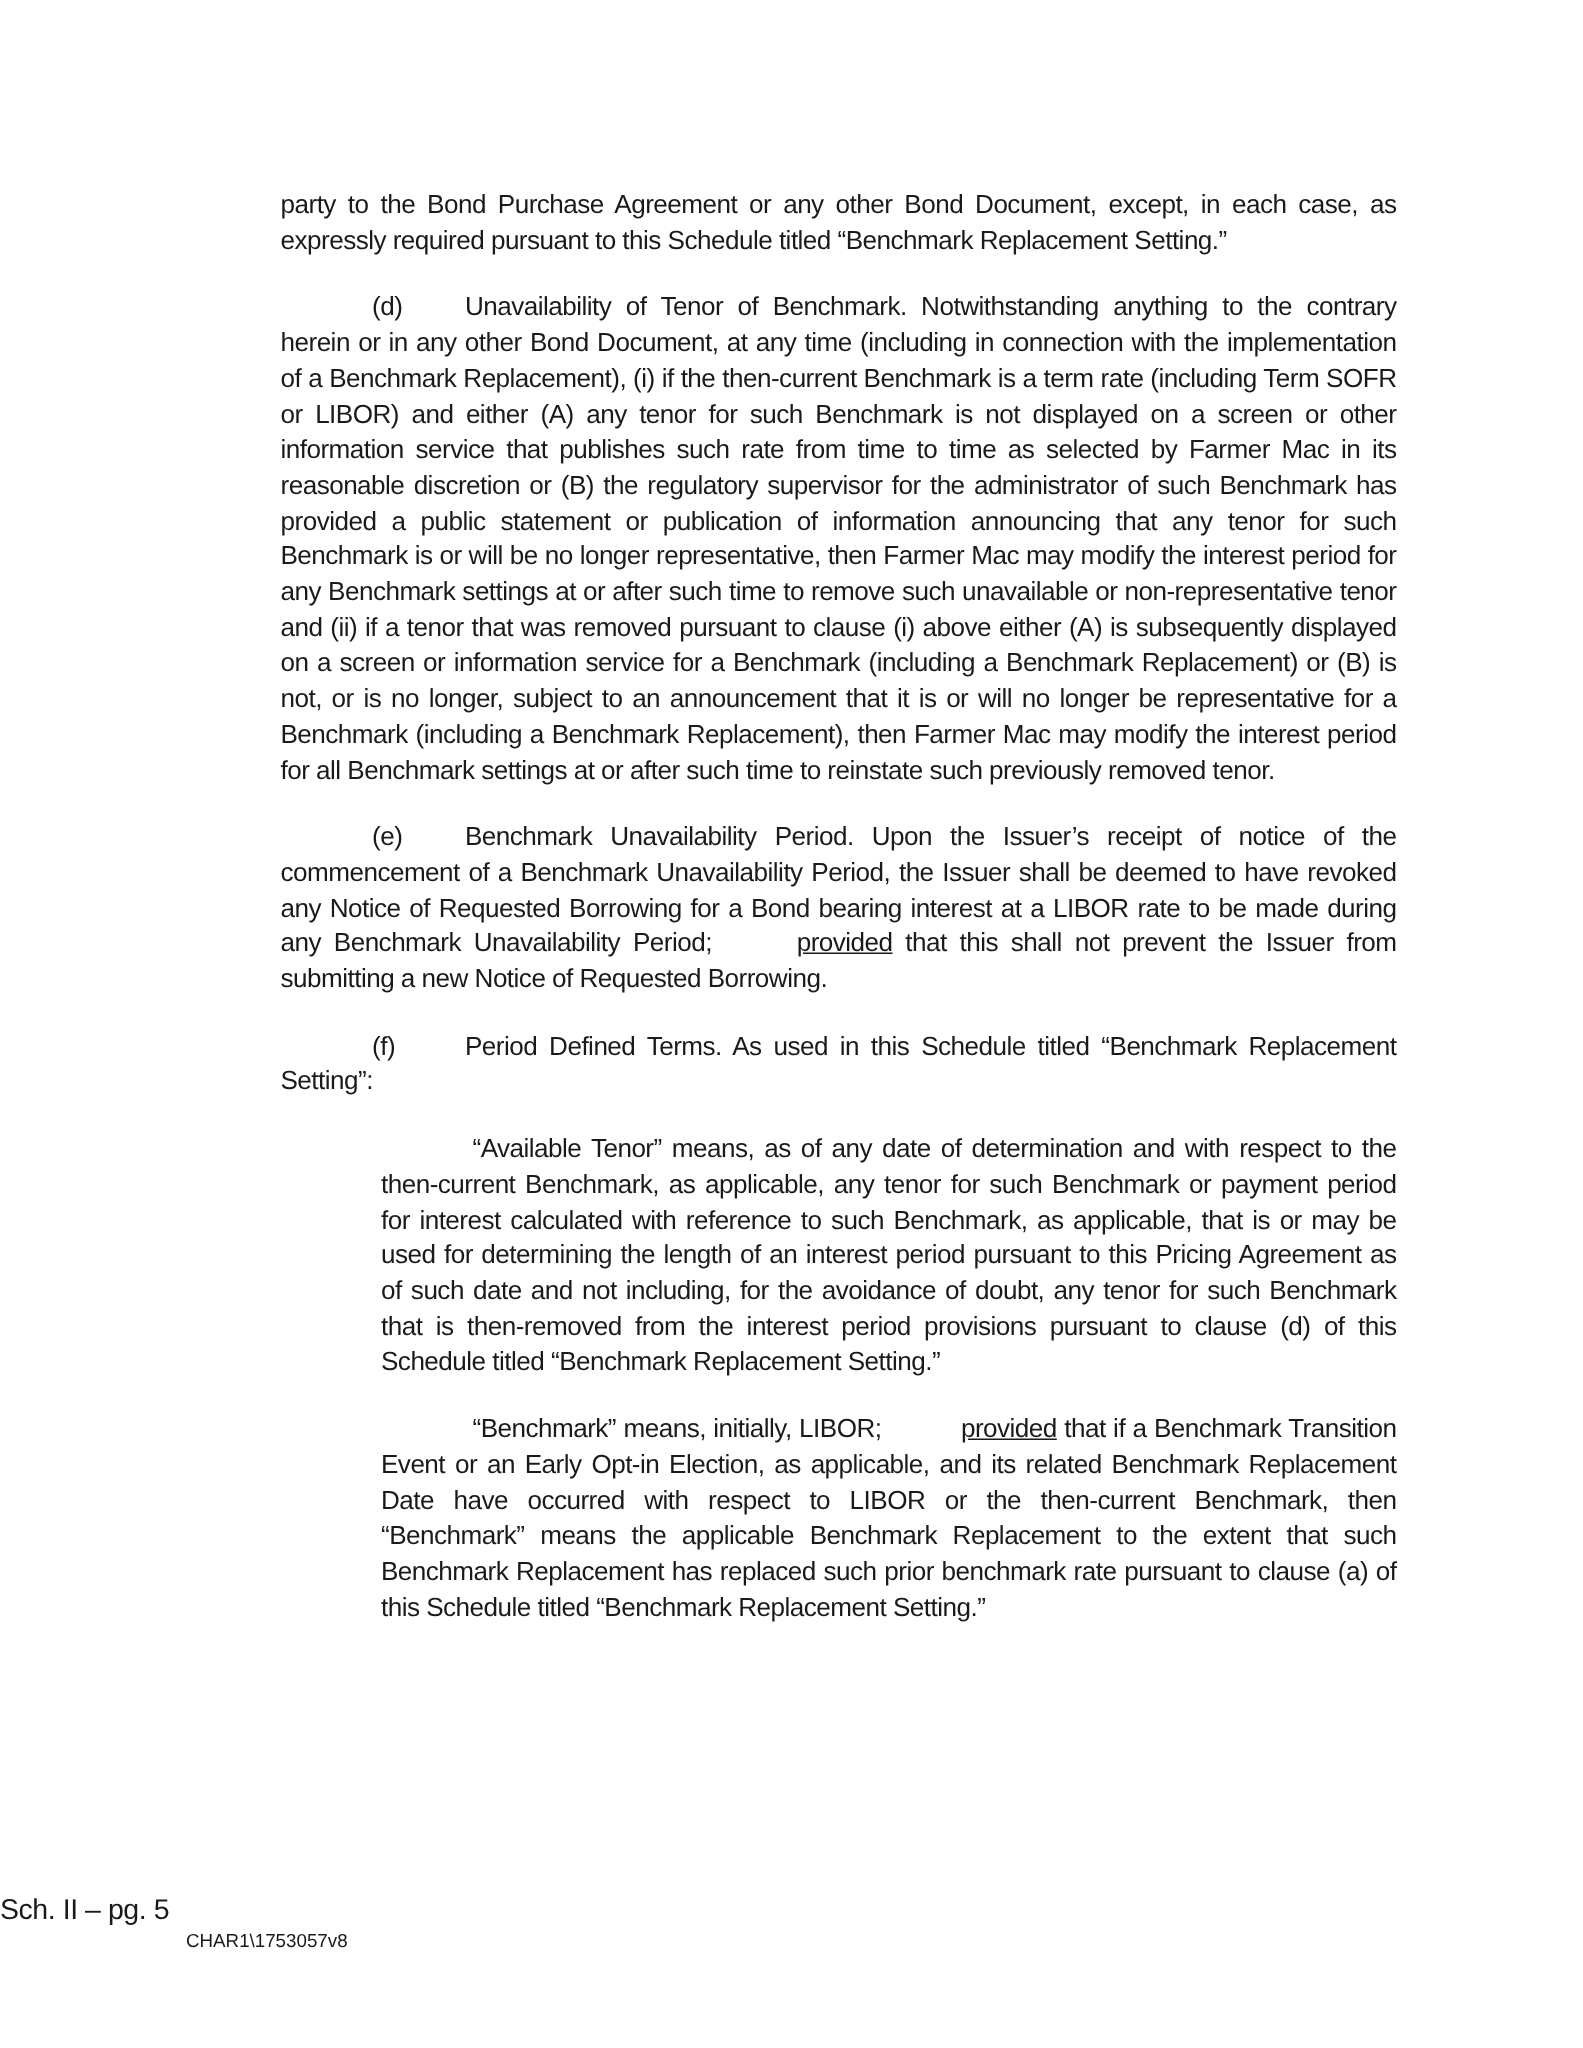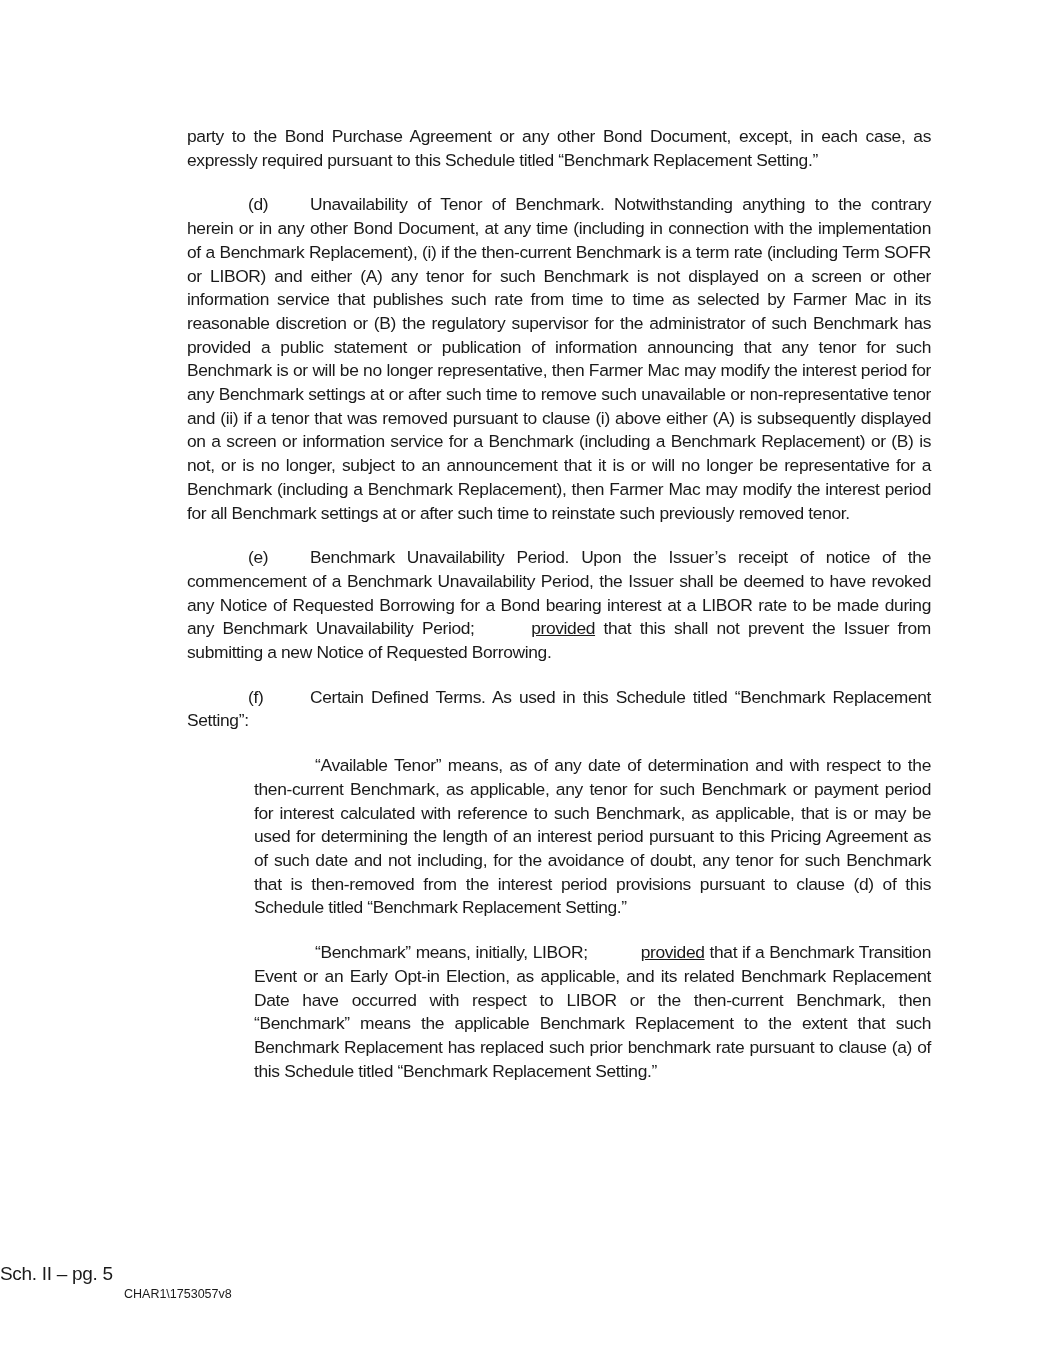--- a/index.html
+++ b/index.html
@@ -32,21 +32,21 @@
 
 <div class="page">
   <div class="body-text" style="top:125px;">
 
     <p class="para">party to the Bond Purchase Agreement or any other Bond Document, except, in each case, as expressly required pursuant to this Schedule titled “Benchmark Replacement Setting.”</p>
 
     <p class="para"><span class="indent"></span><span class="label">(d)</span><span>Unavailability of Tenor of Benchmark.</span><span> Notwithstanding anything to the contrary herein or in any other Bond Document, at any time (including in connection with the implementation of a Benchmark Replacement), (i) if the then-current Benchmark is a term rate (including Term SOFR or LIBOR) and either (A) any tenor for such Benchmark is not displayed on a screen or other information service that publishes such rate from time to time as selected by Farmer Mac in its reasonable discretion or (B) the regulatory supervisor for the administrator of such Benchmark has provided a public statement or publication of information announcing that any tenor for such Benchmark is or will be no longer representative, then Farmer Mac may modify the interest period for any Benchmark settings at or after such time to remove such unavailable or non-representative tenor and (ii) if a tenor that was removed pursuant to clause (i) above either (A) is subsequently displayed on a screen or information service for a Benchmark (including a Benchmark Replacement) or (B) is not, or is no longer, subject to an announcement that it is or will no longer be representative for a Benchmark (including a Benchmark Replacement), then Farmer Mac may modify the interest period for all Benchmark settings at or after such time to reinstate such previously removed tenor.</span></p>
 
     <p class="para"><span class="indent"></span><span class="label">(e)</span><span>Benchmark Unavailability Period.</span><span> Upon the Issuer’s receipt of notice of the commencement of a Benchmark Unavailability Period, the Issuer shall be deemed to have revoked any Notice of Requested Borrowing for a Bond bearing interest at a LIBOR rate to be made during any Benchmark Unavailability Period; </span><span class="u">provided</span><span> that this shall not prevent the Issuer from submitting a new Notice of Requested Borrowing.</span></p>
 
-    <p class="para"><span class="indent"></span><span class="label">(f)</span><span>Certain Defined Terms.</span><span> As used in this Schedule titled “Benchmark Replacement Setting”:</span></p>
+    <p class="para"><span class="indent"></span><span class="label">(f)</span><span>Period Defined Terms.</span><span> As used in this Schedule titled “Benchmark Replacement Setting”:</span></p>
 
     <div class="def-block">
       <p class="para"><span class="indent"></span><span>“Available Tenor” means, as of any date of determination and with respect to the then-current Benchmark, as applicable, any tenor for such Benchmark or payment period for interest calculated with reference to such Benchmark, as applicable, that is or may be used for determining the length of an interest period pursuant to this Pricing Agreement as of such date and not including, for the avoidance of doubt, any tenor for such Benchmark that is then-removed from the interest period provisions pursuant to clause (d) of this Schedule titled “Benchmark Replacement Setting.”</span></p>
 
       <p class="para"><span class="indent"></span><span>“Benchmark” means, initially, LIBOR; </span><span class="u">provided</span><span> that if a Benchmark Transition Event or an Early Opt-in Election, as applicable, and its related Benchmark Replacement Date have occurred with respect to LIBOR or the then-current Benchmark, then “Benchmark” means the applicable Benchmark Replacement to the extent that such Benchmark Replacement has replaced such prior benchmark rate pursuant to clause (a) of this Schedule titled “Benchmark Replacement Setting.”</span></p>
     </div>
   </div>
 
   <div class="footer-page">Sch. II – pg. 5</div>
   <div class="footer-id">CHAR1\1753057v8</div>

